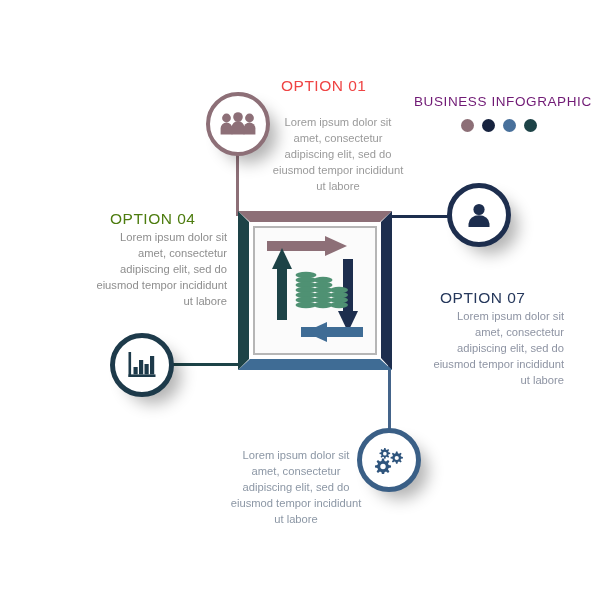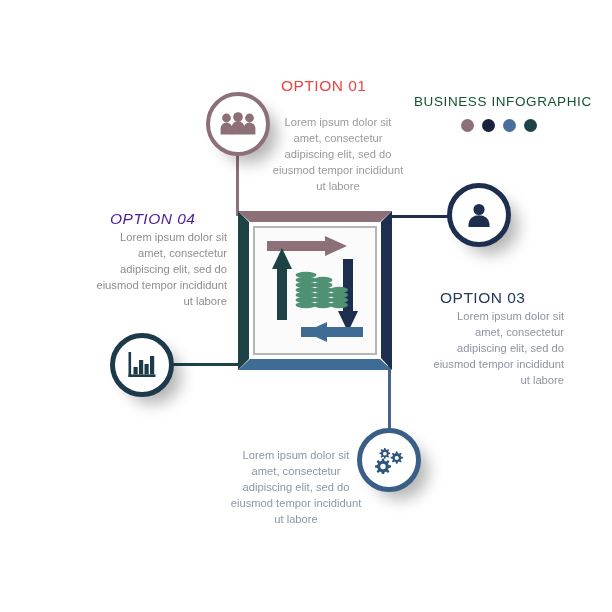--- a/index.html
+++ b/index.html
@@ -19,21 +19,21 @@
   }
 
   
   .brand-title {
     position: absolute;
     left: 414px;
     top: 94px;
     width: 170px;
     font-size: 13.5px;
     letter-spacing: 0.6px;
-    color: #14532d;
+    color: #701a75;
     text-align: center;
     white-space: nowrap;
   }
   .brand-dots {
     position: absolute;
     left: 414px;
     top: 119px;
     width: 170px;
     display: flex;
     justify-content: center;
@@ -64,21 +64,21 @@
   #opt1-title { left: 281px; top: 77px; color: #ef4444; }
   #opt1-body  { left: 272px; top: 114px; text-align: center; color: #9a9a9a; }
 
   #opt2-title { left: 440px; top: 289px; color: #26385c; }
   #opt2-body  { left: 432px; top: 308px; text-align: right; color: #8e94a3; }
 
   #opt3-title { left: 237px; top: 428px; color: #3f6punk; }
   #opt3-title { color: #44648a; }
   #opt3-body  { left: 230px; top: 447px; text-align: center; color: #8c97a5; }
 
-  #opt4-title { left: 110px; top: 210px; color: #4c1d95; font-style: italic; }
+  #opt4-title { left: 110px; top: 210px; color: #4d7c0f; }
   #opt4-body  { left: 95px; top: 229px; text-align: right; color: #8e8e8e; }
 
   
   .conn {
     position: absolute;
     background: #9a9a9a;
   }
   #conn-top    { left: 236px; top: 154px;  width: 3px;  height: 62px; background: #8d6f77; }
   #conn-right  { left: 389px; top: 215px;  width: 62px; height: 3px;  background: #1d2e4e; }
   #conn-bottom { left: 388px; top: 363px;  width: 3px;  height: 97px; background: #44648a; }
@@ -143,21 +143,21 @@
   </div>
 
   <div class="conn" id="conn-top"></div>
   <div class="conn" id="conn-right"></div>
   <div class="conn" id="conn-bottom"></div>
   <div class="conn" id="conn-left"></div>
 
   <div class="opt-title" id="opt1-title">OPTION 01</div>
   <div class="opt-body" id="opt1-body">Lorem ipsum dolor sit amet, consectetur adipiscing elit, sed do eiusmod tempor incididunt ut labore</div>
 
-  <div class="opt-title" id="opt2-title">OPTION 03</div>
+  <div class="opt-title" id="opt2-title">OPTION 07</div>
   <div class="opt-body" id="opt2-body">Lorem ipsum dolor sit amet, consectetur adipiscing elit, sed do eiusmod tempor incididunt ut labore</div>
 
   <div class="opt-body" id="opt3-body">Lorem ipsum dolor sit amet, consectetur adipiscing elit, sed do eiusmod tempor incididunt ut labore</div>
 
   <div class="opt-title" id="opt4-title">OPTION 04</div>
   <div class="opt-body" id="opt4-body">Lorem ipsum dolor sit amet, consectetur adipiscing elit, sed do eiusmod tempor incididunt ut labore</div>
 
   <div id="center-square">
     <svg width="154" height="159" viewBox="0 0 154 159">
 

